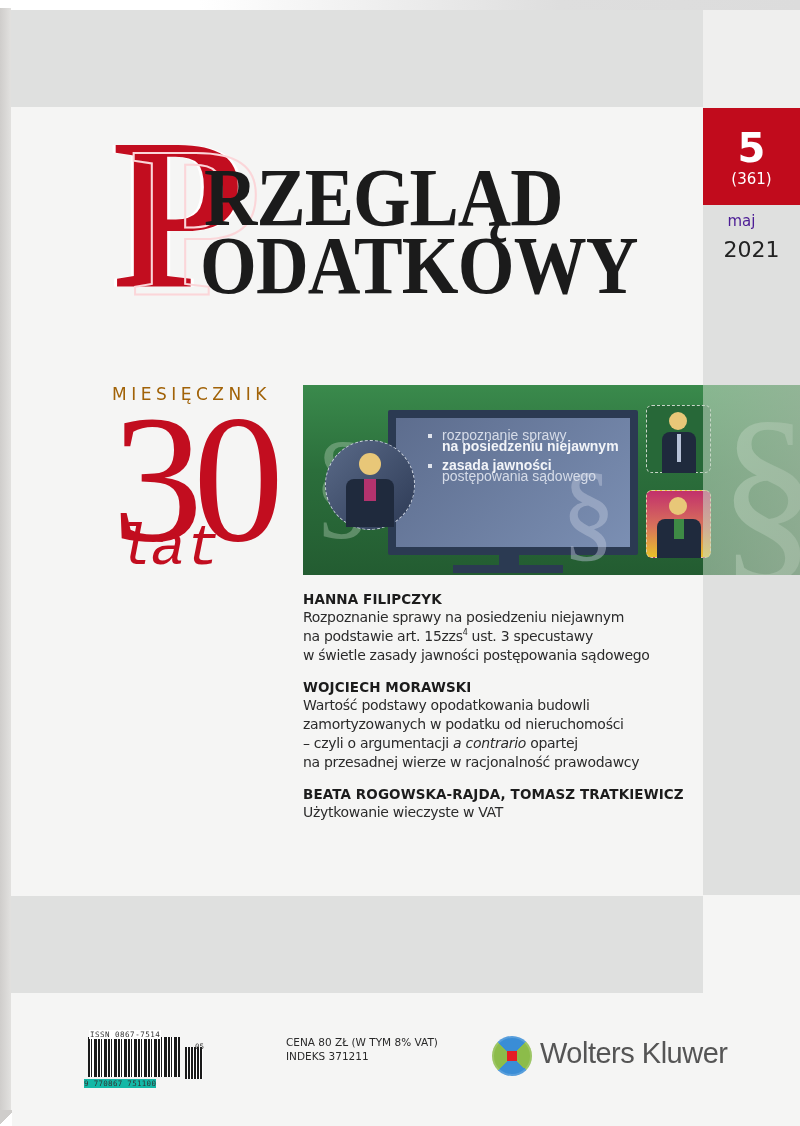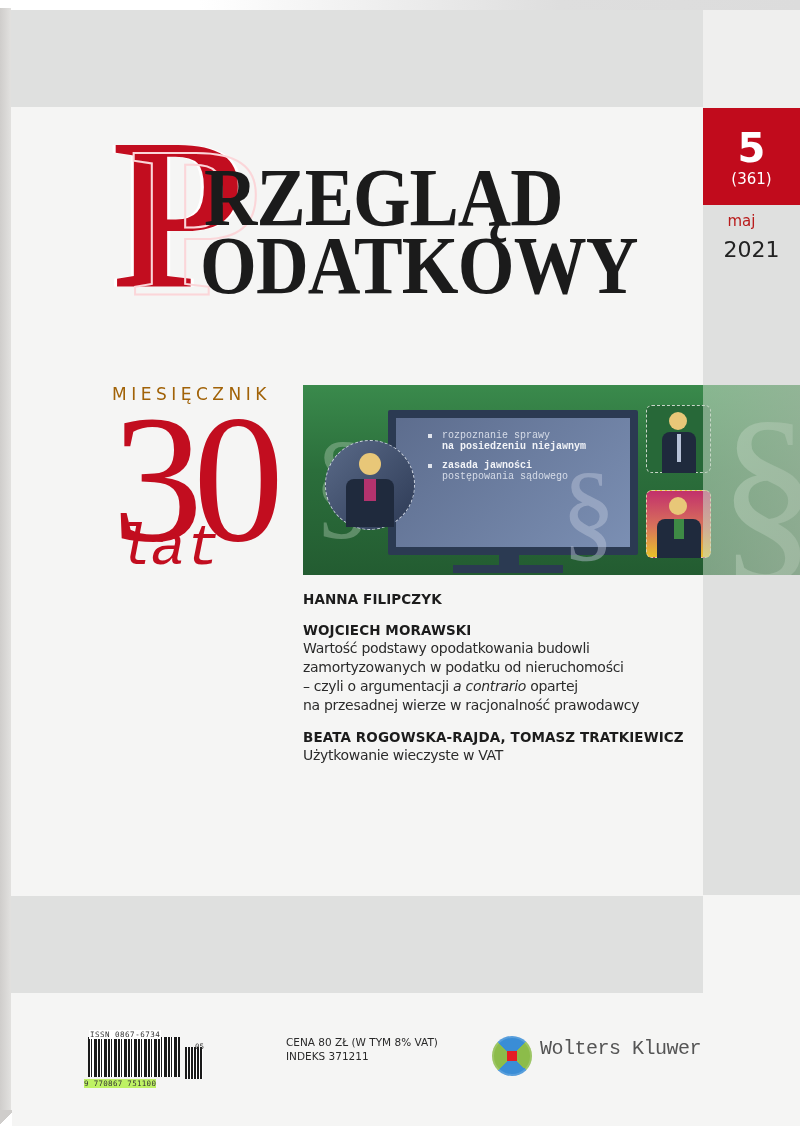--- a/index.html
+++ b/index.html
@@ -16,21 +16,21 @@
 
     .band-top { position: absolute; left: 11px; top: 10px; width: 692px; height: 97px; background: #dfe0df; }
     .col-right-top { position: absolute; left: 703px; top: 10px; width: 97px; height: 98px; background: #efefee; }
     .col-right-mid { position: absolute; left: 703px; top: 205px; width: 97px; height: 690px; background: #dfe0df; }
     .band-bottom { position: absolute; left: 11px; top: 896px; width: 692px; height: 97px; background: #dfe0df; }
 
     
     .issue-box { position: absolute; left: 703px; top: 108px; width: 97px; height: 97px; background: #c10b1c; color: #fff; text-align: center; }
     .issue-number { display: block; font-family: "DejaVu Sans", sans-serif; font-weight: bold; font-size: 40px; line-height: 40px; margin-top: 20px; }
     .issue-total { display: block; font-family: "DejaVu Sans", sans-serif; font-size: 15px; margin-top: 2px; }
-    .issue-month { position: absolute; left: 703px; top: 212px; width: 77px; text-align: center; font-size: 15px; color: #b91c1c; }
+    .issue-month { position: absolute; left: 703px; top: 212px; width: 77px; text-align: center; font-size: 15px; color: #4c1d95; }
     .issue-year { position: absolute; left: 703px; top: 237px; width: 97px; text-align: center; font-size: 22px; color: #222; }
 
     
     .masthead { position: absolute; left: 112px; top: 125px; width: 590px; height: 190px; }
     .big-p { position: absolute; left: 0; top: 0; font-family: "Liberation Serif", serif; font-weight: bold; font-size: 216px; line-height: 180px; color: #c20d1f;
       text-shadow: -3px 0 0 #fff, 3px 0 0 #fff; letter-spacing: -4px; }
     .big-p-inner { position: absolute; left: 18px; top: 8px; font-family: "Liberation Serif", serif; font-weight: bold; font-size: 216px; line-height: 180px; color: transparent;
       -webkit-text-stroke: 2px #fbd6d9; }
     .mast-line1 { position: absolute; left: 92px; top: 32px; font-family: "Liberation Serif", serif; font-weight: bold; font-size: 82px; line-height: 82px; color: #1b1b1b; letter-spacing: -1px; transform: scaleX(0.9); transform-origin: left; }
     .mast-line2 { position: absolute; left: 88px; top: 100px; font-family: "Liberation Serif", serif; font-weight: bold; font-size: 82px; line-height: 82px; color: #1b1b1b; letter-spacing: -1px; transform: scaleX(0.89); transform-origin: left; }
@@ -43,21 +43,21 @@
     
     .illustration { position: absolute; left: 303px; top: 385px; width: 497px; height: 190px; overflow: hidden;
       background: linear-gradient(180deg, #3a8a4c 0%, #2b6e3b 45%, #235c31 100%); }
     .illus-fade { position: absolute; left: 400px; top: 0; width: 97px; height: 190px; background: linear-gradient(90deg, rgba(200,220,200,0.55), rgba(175,195,175,0.75)); }
     .section-sign { position: absolute; font-family: "Liberation Serif", serif; color: rgba(200,220,200,0.35); }
     .monitor { position: absolute; left: 85px; top: 25px; width: 250px; height: 145px; background: #2b3a52; border-radius: 2px; }
     .monitor-screen { position: absolute; left: 8px; top: 8px; width: 234px; height: 129px; background: linear-gradient(135deg, #5d6d8e, #7b8fb3); }
     .monitor-stand { position: absolute; left: 196px; top: 170px; width: 20px; height: 12px; background: #2b3a52; }
     .monitor-base { position: absolute; left: 150px; top: 180px; width: 110px; height: 8px; background: #2b3a52; }
     .bullets { position: absolute; left: 125px; top: 45px; width: 210px; list-style: none; }
-    .bullets li { position: relative; padding-left: 14px; font-family: Liberation Mono, monospace; font-size: 10px; line-height: 11px; color: #d6dce8; margin-bottom: 8px; }
+    .bullets li { position: relative; padding-left: 14px; font-family: Liberation Sans, sans-serif; font-size: 14px; line-height: 11px; color: #d6dce8; margin-bottom: 8px; }
     .bullets li::before { content: ""; position: absolute; left: 0; top: 4px; width: 4px; height: 4px; background: #e0e4ec; }
     .bullets b { font-weight: bold; color: #f2f4f8; display: block; }
     .bullets .plain { display: block; }
 
     .judge-circle { position: absolute; left: 22px; top: 55px; width: 90px; height: 90px; border-radius: 50%; background: linear-gradient(135deg, #5a6a88, #2d3a55); border: 1px dashed #c9d0dc; }
     .head { position: absolute; border-radius: 50%; background: #e8c778; }
     .body-dark { position: absolute; background: #1f2a3d; border-radius: 8px 8px 0 0; }
     .tie-pink { position: absolute; background: #b3336e; }
     .tie-green { position: absolute; background: #3e8a45; }
     .tie-light { position: absolute; background: #b7c2d8; }
@@ -77,32 +77,32 @@
     .url { position: absolute; left: 88px; top: 934px; font-family: "DejaVu Sans", sans-serif; font-size: 14.5px; color: #2a2a2a; letter-spacing: -0.2px; }
 
     
     .barcode { position: absolute; left: 88px; top: 1037px; width: 120px; height: 42px; }
     .barcode-bars { position: absolute; left: 0; top: 0; width: 92px; height: 40px;
       background: repeating-linear-gradient(90deg, #1a1a1a 0 2px, #fff 2px 3px, #1a1a1a 3px 4px, #fff 4px 6px, #1a1a1a 6px 9px, #fff 9px 10px); }
     .barcode-addon { position: absolute; left: 97px; top: 10px; width: 18px; height: 32px;
       background: repeating-linear-gradient(90deg, #1a1a1a 0 2px, #fff 2px 3px, #1a1a1a 3px 5px, #fff 5px 6px); }
     .issn { position: absolute; left: 89px; top: 1030px; font-family: "DejaVu Sans Mono", monospace; font-size: 7.5px; color: #333; background: #fff; padding: 0 1px; letter-spacing: 0.5px; }
     .addon-num { position: absolute; left: 195px; top: 1042px; font-family: "DejaVu Sans Mono", monospace; font-size: 7.5px; color: #333; }
-    .ean { position: absolute; left: 84px; top: 1079px; font-family: "DejaVu Sans Mono", monospace; font-size: 7.5px; color: #333; background: #bef264; letter-spacing: 0.3px; }
+    .ean { position: absolute; left: 84px; top: 1079px; font-family: "DejaVu Sans Mono", monospace; font-size: 7.5px; color: #333; background: #14b8a6; letter-spacing: 0.3px; }
 
     .price { position: absolute; left: 286px; top: 1035px; font-family: "DejaVu Sans", sans-serif; font-size: 10.5px; color: #2a2a2a; line-height: 14px; }
 
     
     .wk-logo { position: absolute; left: 492px; top: 1034px; width: 270px; height: 46px; }
     .wk-globe { position: absolute; left: 0; top: 2px; width: 40px; height: 40px; border-radius: 50%; overflow: hidden;
       background:
         linear-gradient(#e51e25, #e51e25) 15px 15px / 10px 10px no-repeat,
         conic-gradient(from 45deg, #8cbc4a 0 25%, #3a8dd6 25% 50%, #8cbc4a 50% 75%, #3a8dd6 75% 100%);
       box-shadow: inset 0 0 0 2px rgba(255,255,255,0.15); }
-    .wk-text { position: absolute; left: 48px; top: 3px; font-family: Liberation Mono, monospace; font-size: 20px; color: #555; letter-spacing: -0.5px; white-space: nowrap; }
+    .wk-text { position: absolute; left: 48px; top: 3px; font-family: Liberation Sans, sans-serif; font-size: 29px; color: #555; letter-spacing: -0.5px; white-space: nowrap; }
   </style>
 </head>
 <body>
 
 <div class="cover">
 
   <div class="top-edge"></div>
   <div class="spine"></div>
   <div class="bottom-corner"></div>
 
@@ -168,20 +168,25 @@
       <div class="body-dark" style="left:10px; top:28px; width:44px; height:39px;"></div>
       <div class="tie-green" style="left:27px; top:28px; width:10px; height:20px;"></div>
     </div>
 
     <div class="illus-fade"></div>
   </div>
 
   <div class="articles">
     <div class="article">
       <div class="article-author">HANNA FILIPCZYK</div>
+      <div class="article-title">
+        <span>Rozpoznanie sprawy na posiedzeniu niejawnym</span><br>
+        <span>na podstawie art. 15zzs</span><sup>4</sup><span> ust. 3 specustawy</span><br>
+        <span>w świetle zasady jawności postępowania sądowego</span>
+      </div>
     </div>
     <div class="article">
       <div class="article-author">WOJCIECH MORAWSKI</div>
       <div class="article-title">
         <span>Wartość podstawy opodatkowania budowli</span><br>
         <span>zamortyzowanych w podatku od nieruchomości</span><br>
         <span>– czyli o argumentacji </span><i>a contrario</i><span> opartej</span><br>
         <span>na przesadnej wierze w racjonalność prawodawcy</span>
       </div>
     </div>
@@ -191,21 +196,21 @@
         <span>Użytkowanie wieczyste w VAT</span>
       </div>
     </div>
   </div>
 
 
   <div class="barcode">
     <div class="barcode-bars"></div>
     <div class="barcode-addon"></div>
   </div>
-  <div class="issn">ISSN 0867-6734</div>
+  <div class="issn">ISSN 0867-7514</div>
   <div class="addon-num">05</div>
   <div class="ean">9 770867 751100</div>
 
   <div class="price">
     <div>CENA 80 ZŁ (W TYM 8% VAT)</div>
     <div>INDEKS 371211</div>
   </div>
 
   <div class="wk-logo">
     <div class="wk-globe"></div>

